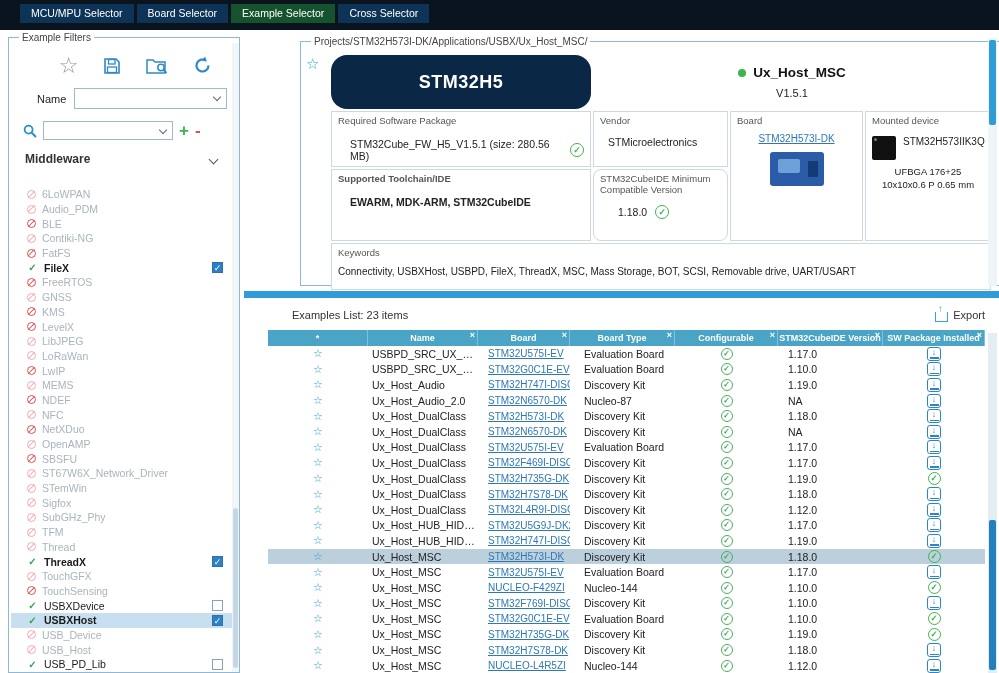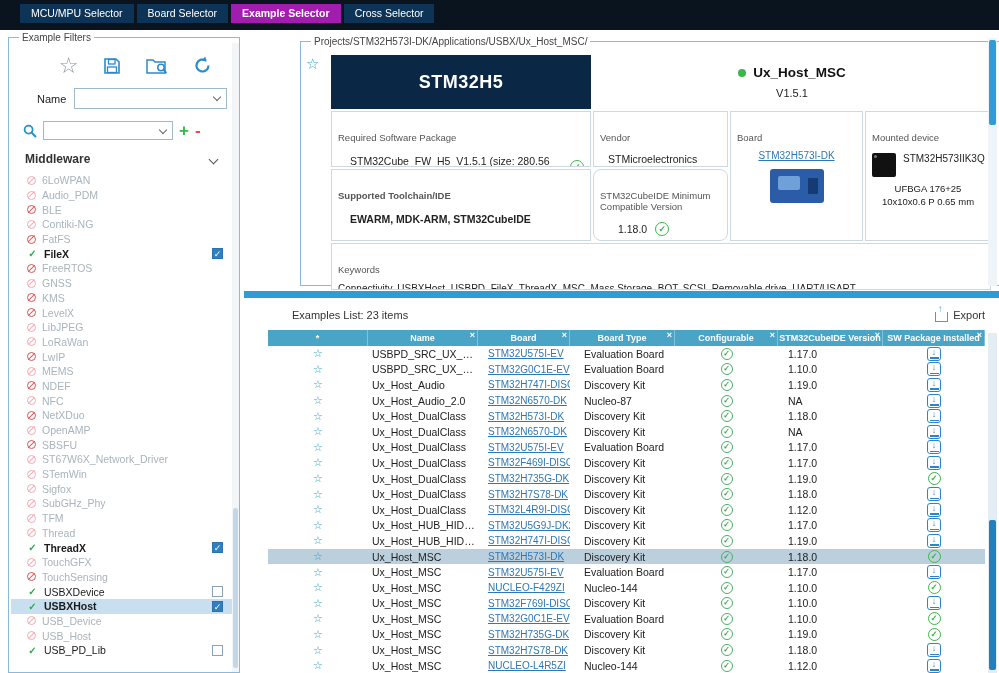--- a/index.html
+++ b/index.html
@@ -5,41 +5,41 @@
   html,body{margin:0;padding:0;}
   body{
     width:999px;height:673px;position:relative;overflow:hidden;background:#fff;
     font-family:"Liberation Sans",sans-serif;font-size:11px;color:#222;
   }
   
   .topbar{position:absolute;left:0;top:0;width:999px;height:30px;background:#0a141f;
     display:flex;align-items:flex-start;padding:4px 0 0 20px;box-sizing:border-box;}
   .tab{background:#0d3356;color:#fff;font-size:10.5px;height:19px;line-height:19px;
     padding:0 11px;margin-right:3px;cursor:pointer;white-space:nowrap;}
-  .tab.active{background:#a21caf;font-weight:bold;}
+  .tab.active{background:#14532d;font-weight:normal;}
   
   fieldset{position:absolute;border:1px solid #8cb8da;margin:0;padding:2px;background:#fff;box-sizing:border-box;}
   legend{font-size:10px;color:#444;margin-left:8px;padding:0 3px;white-space:nowrap;}
   
   #filters{left:8px;top:32px;width:232px;height:641px;display:flex;flex-direction:column;}
   .ftoolbar{display:flex;justify-content:center;align-items:center;gap:24px;padding:10px 0 4px 24px;}
   .ficon{cursor:pointer;display:inline-flex;}
   .tstar{color:#8a98a3;font-size:22px;line-height:20px;}
   .frow{display:flex;align-items:center;gap:8px;padding:8px 10px 2px 26px;}
   .srow{display:flex;align-items:center;gap:6px;padding:10px 10px 2px 12px;}
   .combo{height:19px;border:1px solid #9fb8cb;background:#fff;position:relative;flex:1;}
   .combo.small{flex:none;width:128px;height:17px;}
   .chev{width:5px;height:5px;border-right:1.5px solid #666;border-bottom:1.5px solid #666;
     transform:rotate(45deg);position:absolute;right:6px;top:5px;}
   .plus{color:#3cb54a;font-size:17px;font-weight:bold;cursor:pointer;line-height:14px;}
   .minus{color:#e05252;font-size:17px;font-weight:bold;cursor:pointer;line-height:14px;}
   .mwhead{display:flex;align-items:center;padding:10px 14px 4px 14px;font-size:12px;font-weight:bold;color:#333;}
   .mwhead .chev2{width:6px;height:6px;border-right:1.5px solid #555;border-bottom:1.5px solid #555;
     transform:rotate(45deg);margin-left:auto;margin-right:6px;}
-  .mwlist{flex:1;position:relative;overflow:hidden;margin-top:3px;}
+  .mwlist{flex:1;position:relative;overflow:hidden;margin-top:17px;}
   .mw-item{display:flex;align-items:center;gap:6px;height:14.7px;padding:0 14px 0 16px;cursor:pointer;}
   .mw-item.selected{background:#c8dff0;}
   .mw-label{font-size:10.5px;color:#1a1a1a;white-space:nowrap;overflow:hidden;}
   .mw-label.dim{color:#a9b4bc;}
   .mw-label.bold{font-weight:bold;}
   .mw-ic{flex:none;display:inline-flex;align-items:center;justify-content:center;}
   .mw-ic.check{color:#2fa84f;font-weight:bold;font-size:10px;width:11px;}
   .mw-ic.blocked{position:relative;width:7px;height:7px;border:1.5px solid #e05252;border-radius:50%;}
   .mw-ic.blocked::after{content:"";position:absolute;left:-1px;top:2.8px;width:9px;height:1.4px;
     background:#e05252;transform:rotate(-45deg);}
@@ -47,25 +47,25 @@
   .mw-ic.blocked.soft::after{background:#f2aab2;}
   .mw-cb{width:11px;height:11px;border:1px solid #8aa2b5;margin-left:auto;flex:none;background:#fff;
     font-size:9px;line-height:11px;text-align:center;color:#fff;cursor:pointer;box-sizing:border-box;}
   .mw-cb.on{background:#2f80c3;border-color:#2a73b0;}
   .mwscroll{position:absolute;right:0;top:0;bottom:0;width:7px;background:#f2f6f9;}
   .mwscroll .thumb{position:absolute;left:1px;right:1px;bottom:4px;height:160px;background:#c5d6e4;border-radius:3px;}
   
   #details{left:268px;top:36px;width:868px;height:250px;margin-left:32px;}
   .dstar{position:absolute;left:5px;top:8px;color:#35a7cc;font-size:15px;cursor:pointer;}
   .dgrid{position:absolute;left:30px;top:8px;width:660px;height:236px;}
-  .dcell{position:absolute;border:1px solid #ccd9e3;background:#fff;box-sizing:border-box;padding:20px 6px;overflow:hidden;}
+  .dcell{position:absolute;border:1px solid #ccd9e3;background:#fff;box-sizing:border-box;padding:3px 6px;overflow:hidden;}
   .dlabel{font-size:9.5px;color:#555;}
   .dvalue{font-size:10.5px;color:#222;}
   .serieshdr{position:absolute;left:0;top:0;width:260px;height:54px;background:#0a2746;color:#fff;
-    display:flex;align-items:center;justify-content:center;font-size:18px;font-weight:bold;letter-spacing:.5px;}
+    display:flex;align-items:center;justify-content:center;font-size:18px;font-weight:bold;letter-spacing:.5px;border-radius:16px;}
   .apphdr{position:absolute;left:262px;top:0;width:398px;height:54px;display:flex;flex-direction:column;
     align-items:center;justify-content:center;gap:7px;}
   .apptitle{display:flex;align-items:center;gap:7px;font-size:13.5px;font-weight:bold;color:#111;}
   .gdot{width:8px;height:8px;border-radius:50%;background:#3cb54a;display:inline-block;}
   .appver{font-size:11px;color:#222;}
   .gcheck{width:12px;height:12px;border:1.5px solid #3cb54a;border-radius:50%;color:#3cb54a;
     font-size:9px;line-height:12px;text-align:center;font-weight:bold;flex:none;display:inline-block;box-sizing:content-box;}
   .valrow{display:flex;align-items:center;gap:8px;margin-top:12px;padding-left:12px;}
   .boardimg{width:54px;height:34px;margin:8px auto 0;border-radius:3px;background:#2b5ca8;position:relative;}
   .boardimg::after{content:"";position:absolute;left:8px;top:7px;width:22px;height:14px;background:#6fa0d8;border-radius:2px;}

